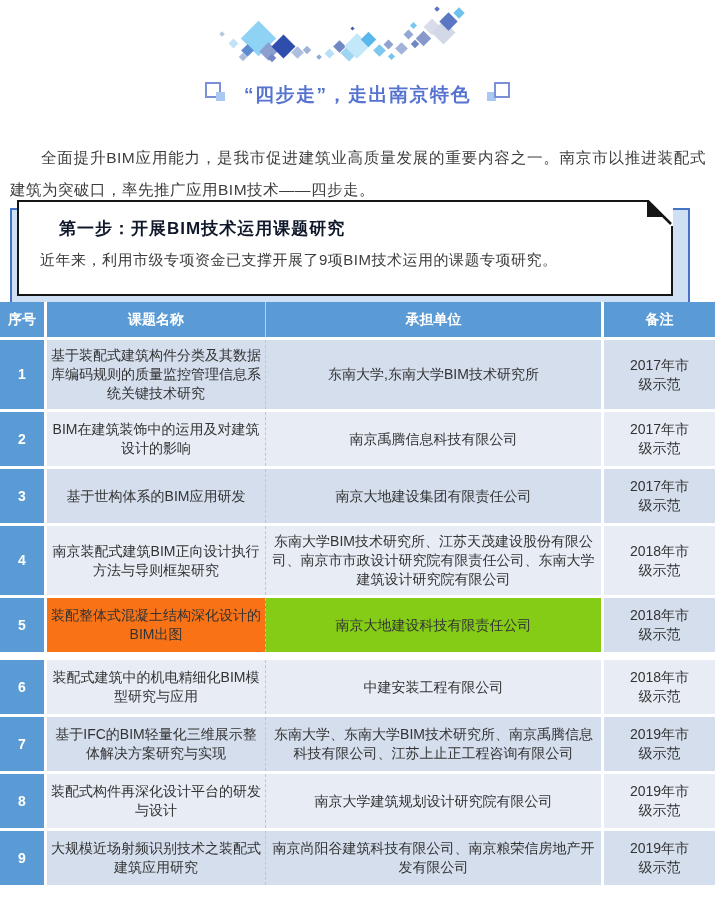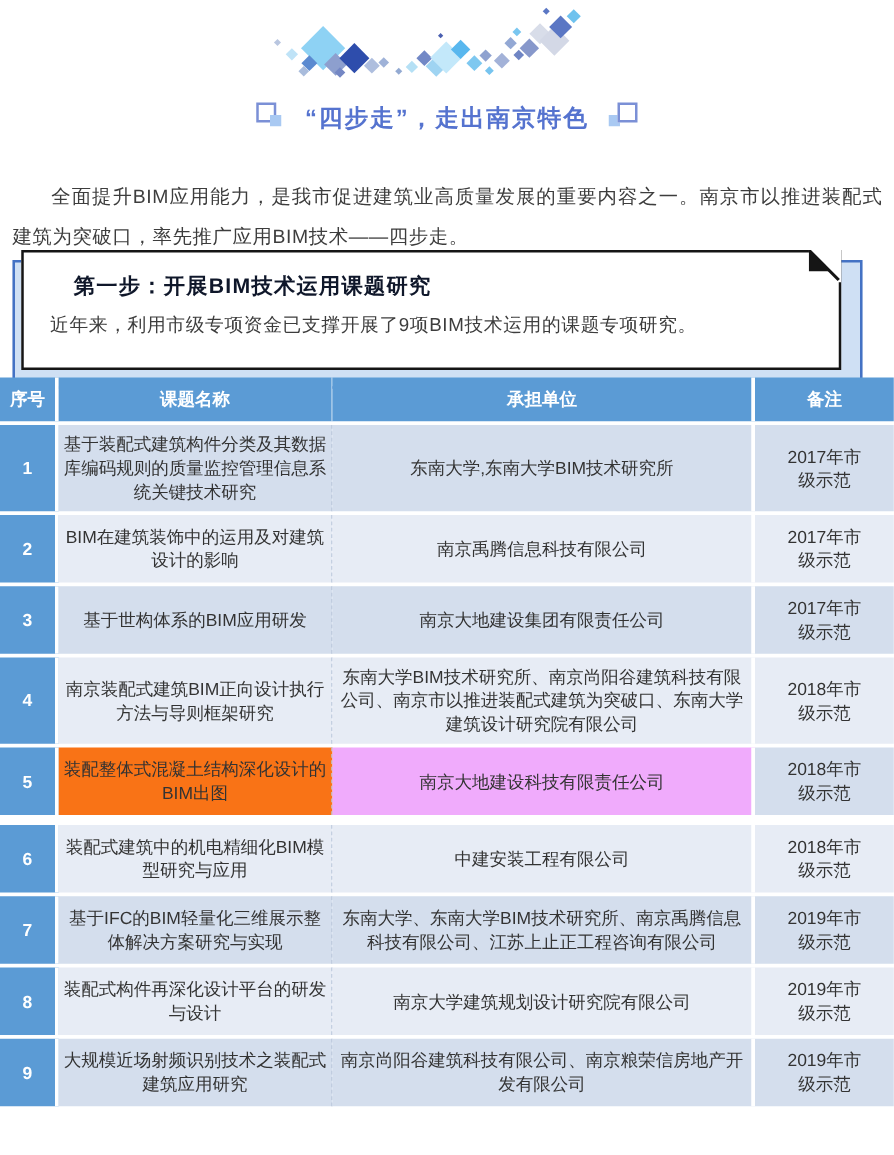--- a/index.html
+++ b/index.html
@@ -158,27 +158,27 @@
     </div>
     <div class="t-row">
       <div class="t-cell c-no" style="background: rgb(91, 155, 213);">3</div>
       <div class="t-cell c-topic" style="background: rgb(212, 222, 237);">基于世构体系的BIM应用研发</div>
       <div class="t-cell c-unit" style="background: rgb(212, 222, 237);">南京大地建设集团有限责任公司</div>
       <div class="t-cell c-note" style="background: rgb(212, 222, 237);">2017年市级示范</div>
     </div>
     <div class="t-row">
       <div class="t-cell c-no" style="background: rgb(91, 155, 213);">4</div>
       <div class="t-cell c-topic" style="background: rgb(231, 236, 245);">南京装配式建筑BIM正向设计执行方法与导则框架研究</div>
-      <div class="t-cell c-unit" style="background: rgb(231, 236, 245);">东南大学BIM技术研究所、南京尚阳谷建筑科技有限公司、南京市以推进装配式建筑为突破口、东南大学建筑设计研究院有限公司</div>
+      <div class="t-cell c-unit" style="background: rgb(231, 236, 245);">东南大学BIM技术研究所、江苏天茂建设股份有限公司、南京市市政设计研究院有限责任公司、东南大学建筑设计研究院有限公司</div>
       <div class="t-cell c-note" style="background: rgb(231, 236, 245);">2018年市级示范</div>
     </div>
     <div class="t-row">
       <div class="t-cell c-no" style="background: rgb(91, 155, 213);">5</div>
       <div class="t-cell c-topic" style="background: #f97316;">装配整体式混凝土结构深化设计的BIM出图</div>
-      <div class="t-cell c-unit" style="background: #f0abfc;">南京大地建设科技有限责任公司</div>
+      <div class="t-cell c-unit" style="background: #84cc16;">南京大地建设科技有限责任公司</div>
       <div class="t-cell c-note" style="background: rgb(212, 222, 237);">2018年市级示范</div>
     </div>
     <div class="t-row gap-above">
       <div class="t-cell c-no" style="background: rgb(91, 155, 213);">6</div>
       <div class="t-cell c-topic" style="background: rgb(231, 236, 245);">装配式建筑中的机电精细化BIM模型研究与应用</div>
       <div class="t-cell c-unit" style="background: rgb(231, 236, 245);">中建安装工程有限公司</div>
       <div class="t-cell c-note" style="background: rgb(231, 236, 245);">2018年市级示范</div>
     </div>
     <div class="t-row">
       <div class="t-cell c-no" style="background: rgb(91, 155, 213);">7</div>

